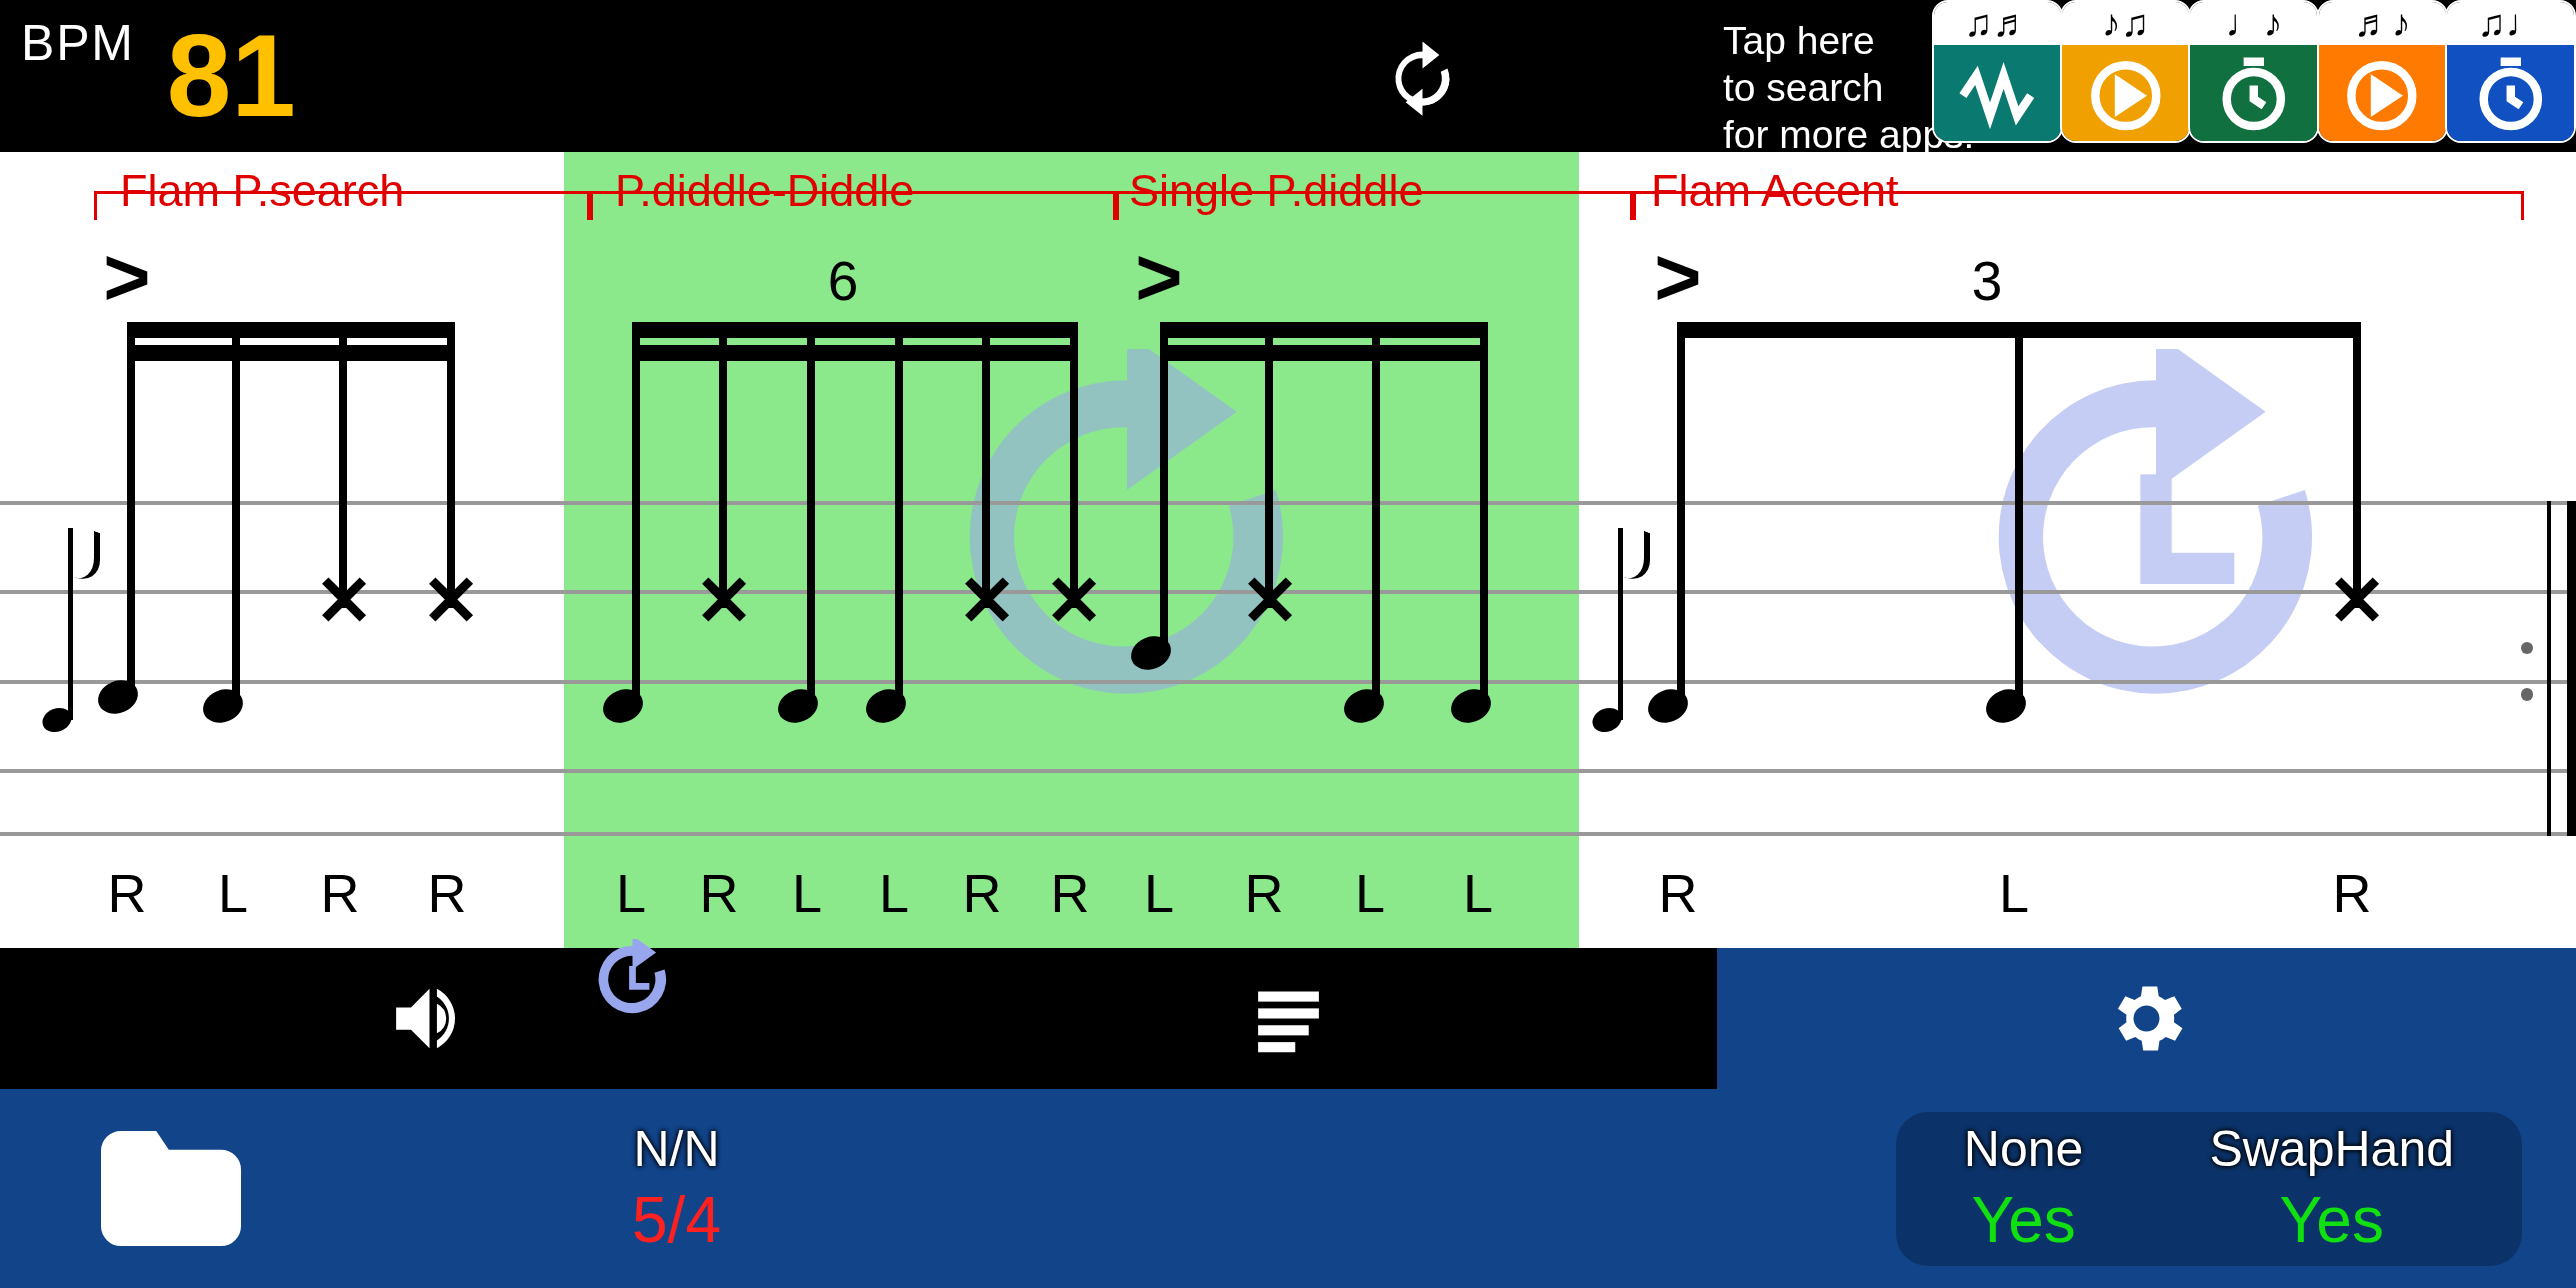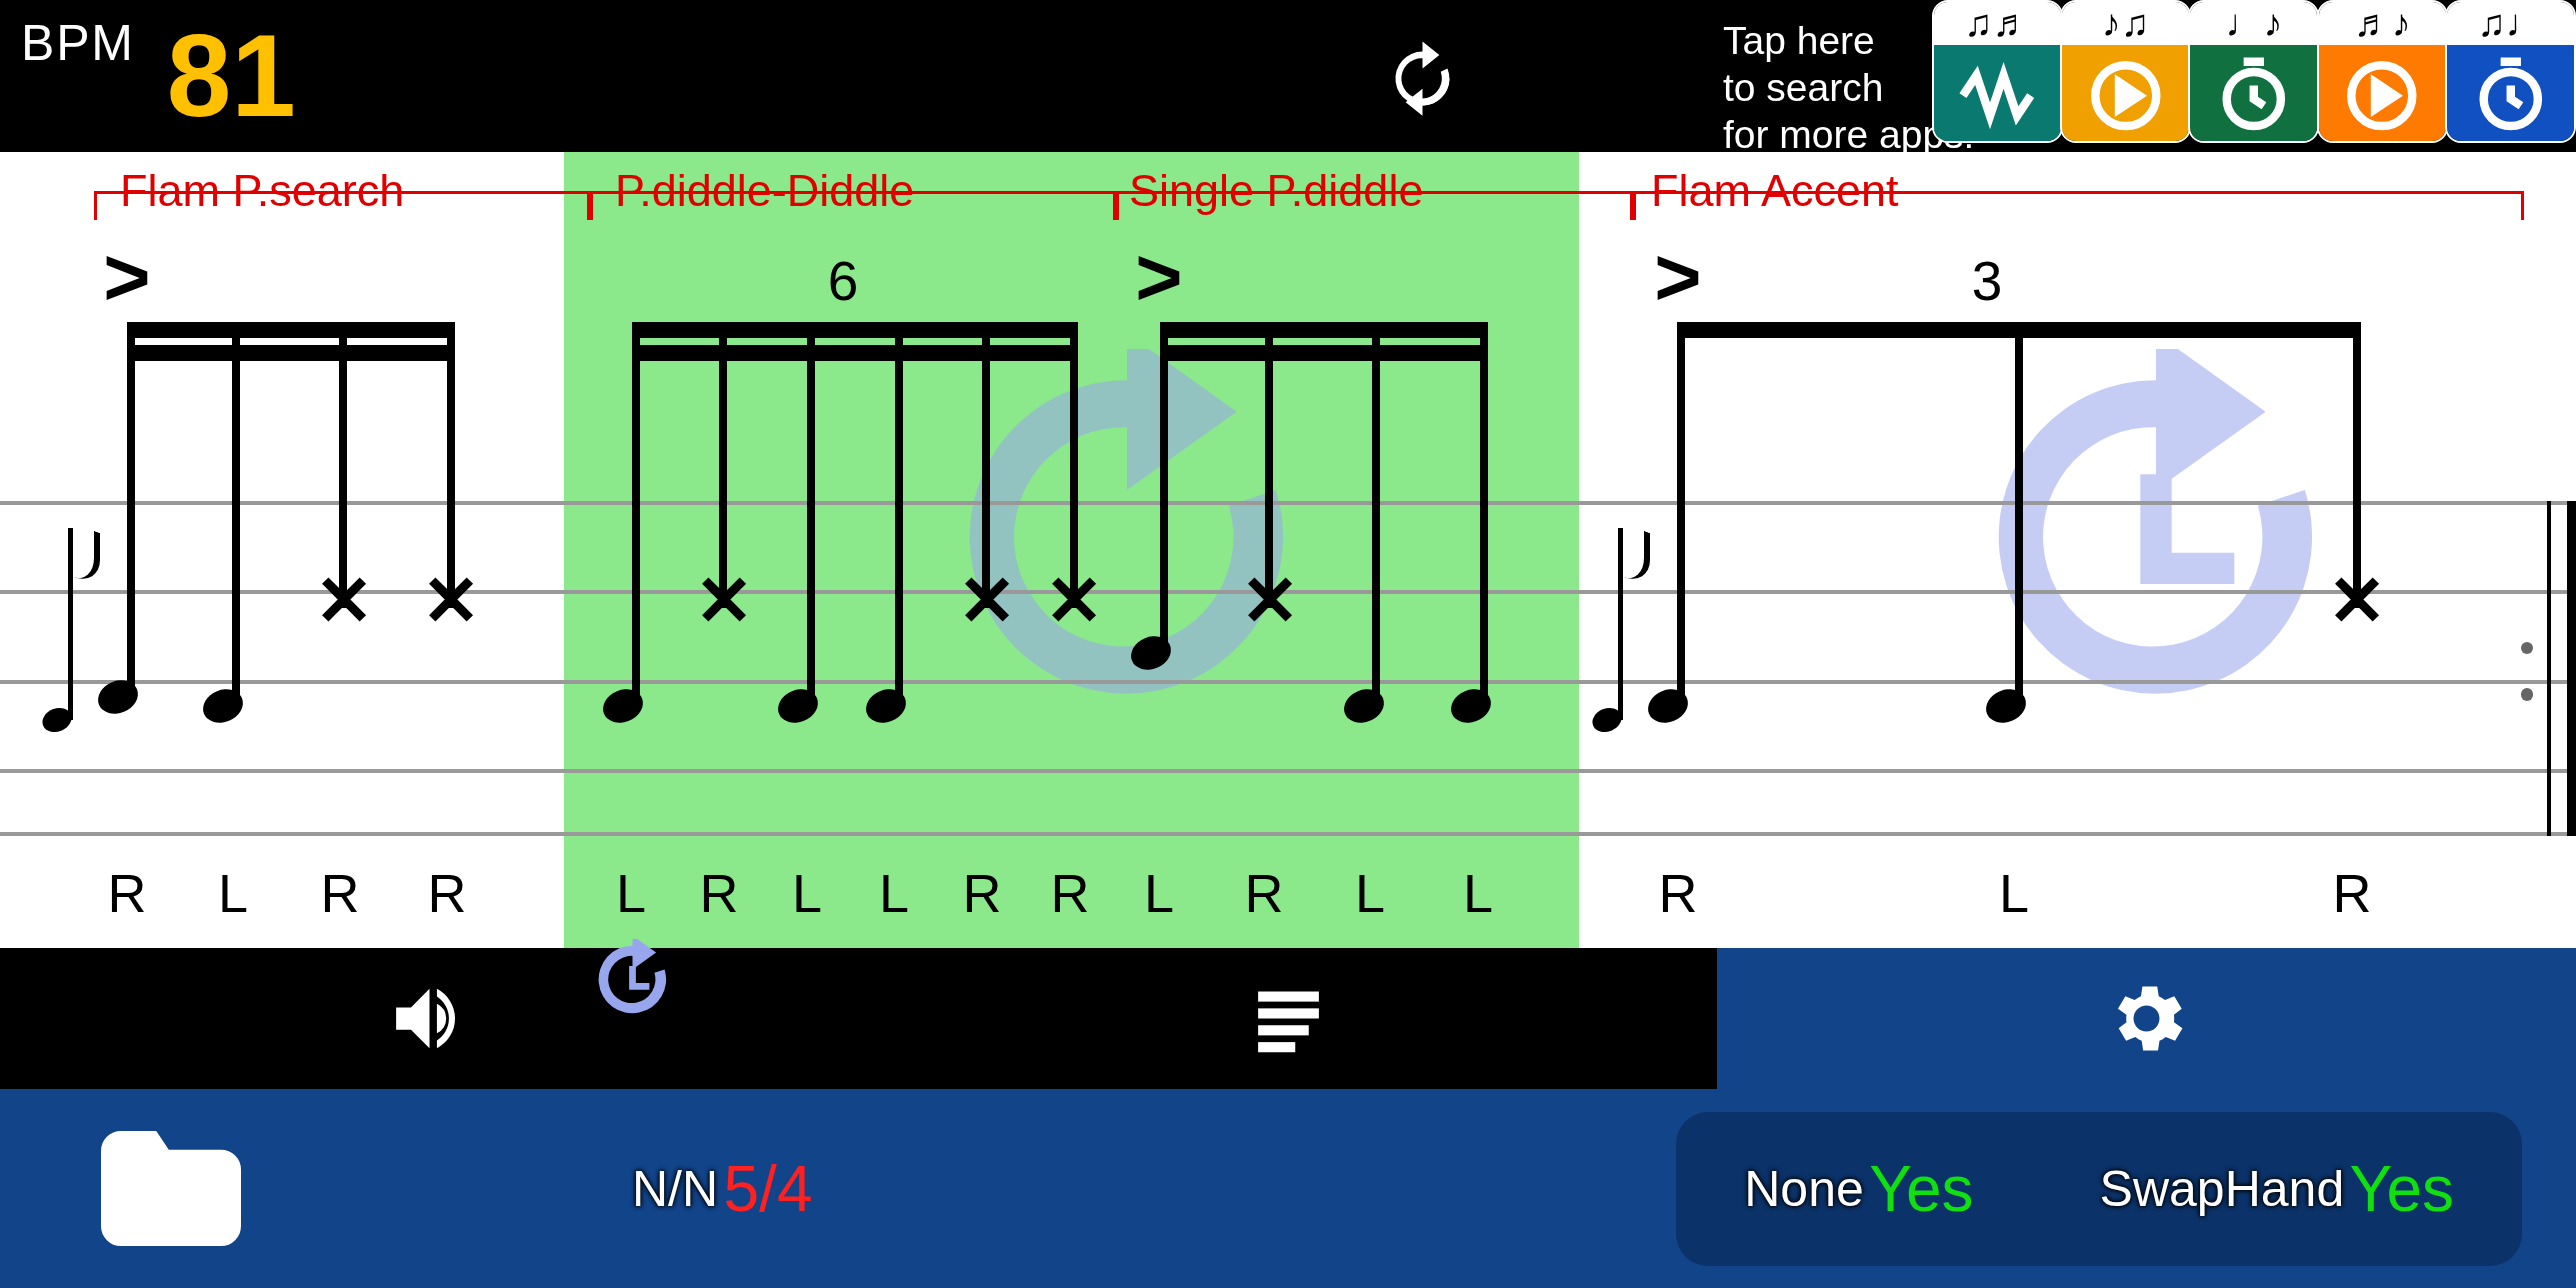--- a/index.html
+++ b/index.html
@@ -44,21 +44,21 @@
   .xhead { position:absolute; font-size:70px; font-weight:900; color:#000; transform:translate(-50%,-58%); font-family:Arial; }
 
   
   .tabs { height:141px; display:flex; }
   .tab-btn { flex:1; display:flex; align-items:center; justify-content:center; background:#000; }
   .tab-btn.active { background:#12448a; }
 
   
   .settings { height:199px; background:#12448a; display:flex; align-items:center; padding:0 54px; gap:54px; }
   .folder-slot { width:233px; display:flex; align-items:center; justify-content:center; }
-  .option { flex:none; display:flex; align-items:center; justify-content:center; gap:5.4px; height:154px; padding:0 41px; border-radius:25px; }
+  .option { flex:none; display:flex; flex-direction:column; align-items:center; justify-content:center; gap:5.4px; height:154px; padding:0 41px; border-radius:25px; }
   .opt-label { font-size:50px; color:#fff; text-shadow:0 0 5.4px #000, 0 0 5.4px #000; }
   .opt-value { font-size:64px; font-weight:500; }
   .capsule { background:#0c3369; display:flex; gap:54px; border-radius:32px; padding:0 32px; margin-left:auto; }
   .capsule .option { padding:0 36px; }
   .green { color:#10e010; }
   .red { color:#ff2020; }
 </style>
 </head>
 <body>
 

